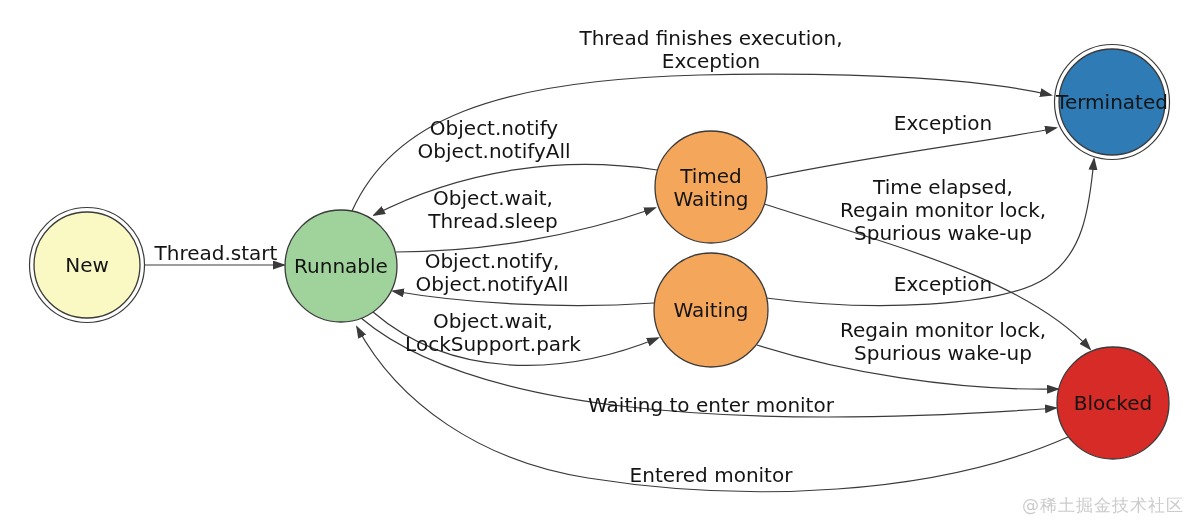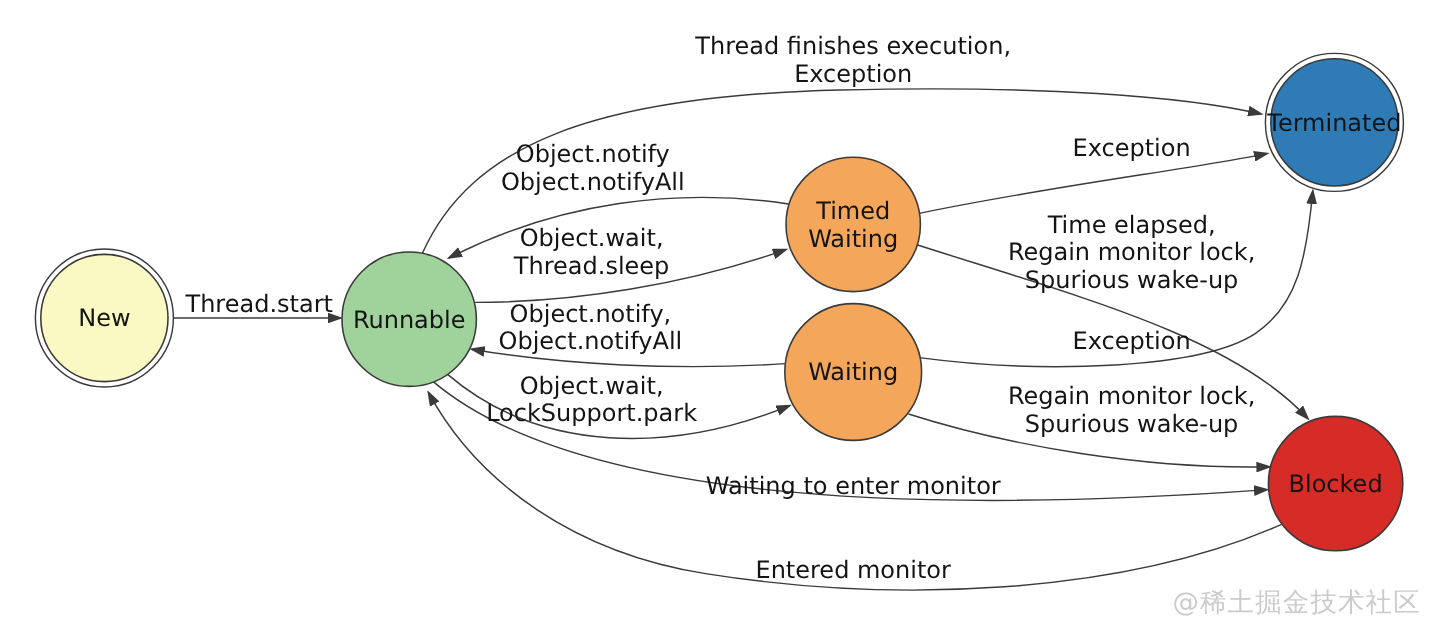--- a/index.html
+++ b/index.html
@@ -14,21 +14,21 @@
   svg text { font-family: "DejaVu Sans", sans-serif; }
   .edge { fill: none; stroke-width: 1.2; }
   .node-circle { stroke-width: 1.3; }
   .node-ring { stroke-width: 1.2; }
   .edge-label { font-size: 20px; }
   .node-label { font-size: 20px; }
   .watermark {
     position: absolute;
     right: 16px;
     bottom: 12px;
-    font-size: 22px;
+    font-size: 17px;
     letter-spacing: 1px;
     margin-top: 22px;
   }
 </style>
 </head>
 <body>
 
 <div class="canvas">
   <svg id="diagram-svg" width="1200" height="529" viewBox="0 0 1200 529">
     <defs>

